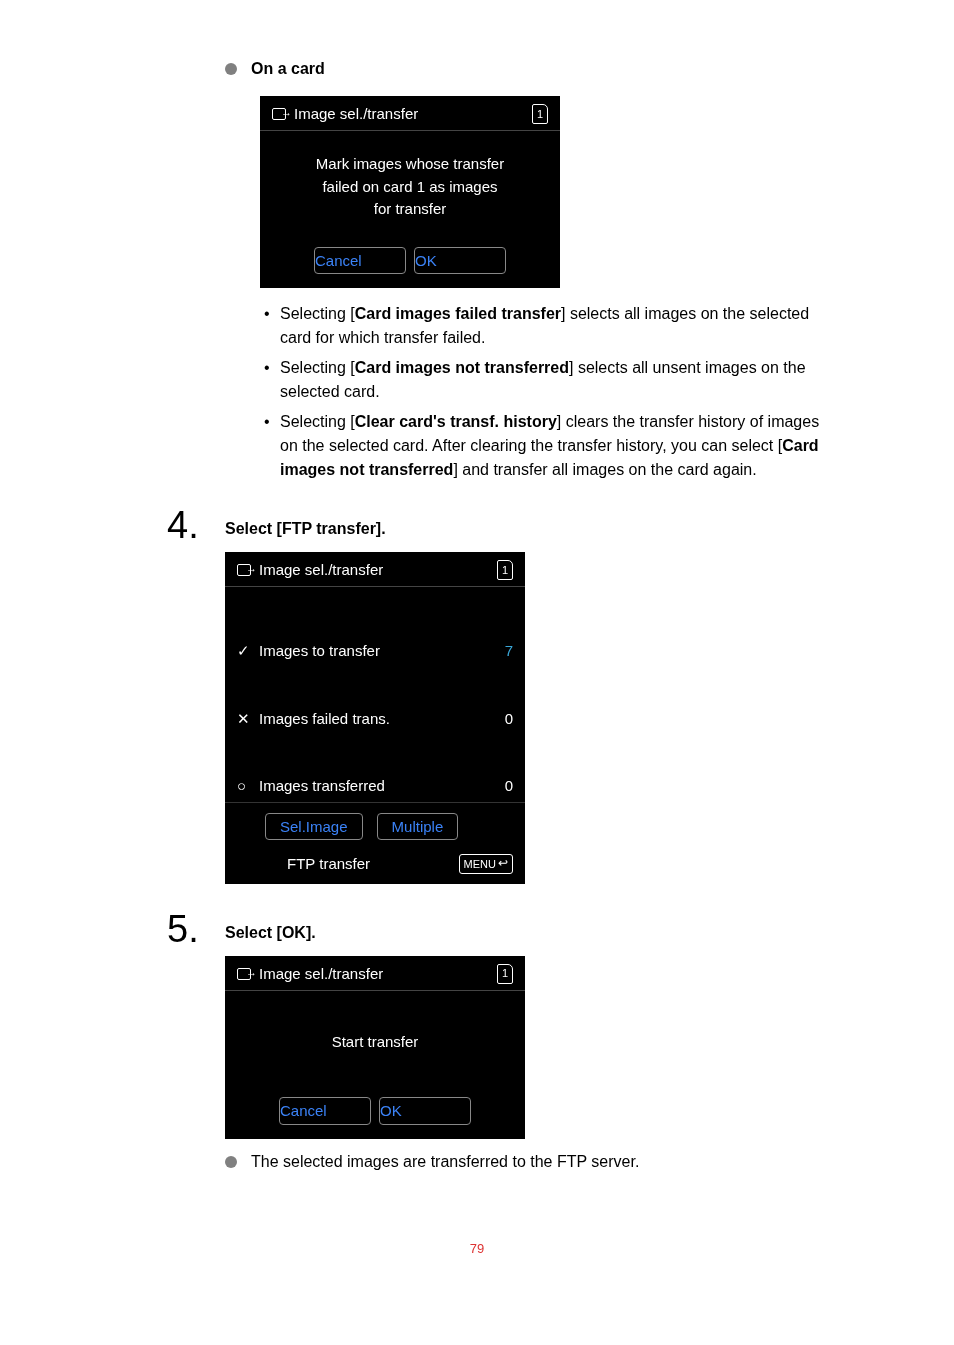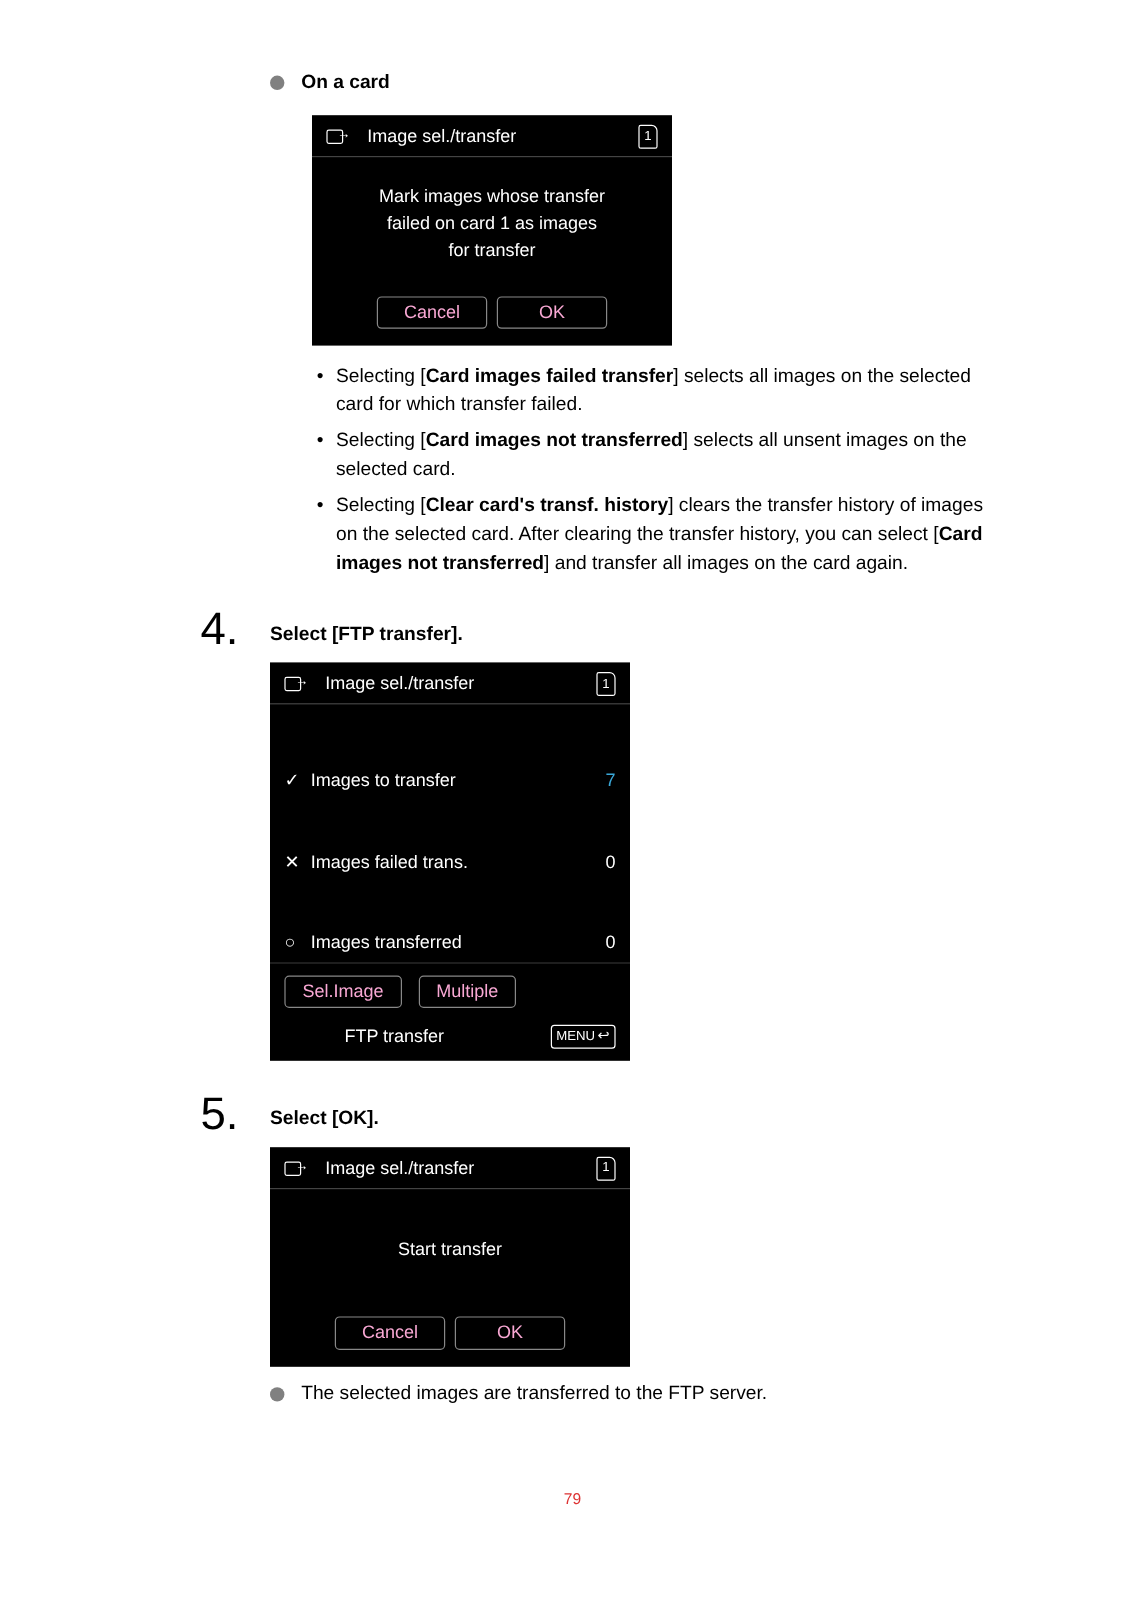--- a/index.html
+++ b/index.html
@@ -39,21 +39,21 @@
       line-height: 1.3;
     }
     .screenshot .title-row {
       display: flex;
       align-items: center;
       justify-content: space-between;
       padding: 8px 12px 6px 12px;
       border-bottom: 1px solid #444;
     }
     .screenshot .title-left {
-      display: flex; align-items: center; gap: 16px;
+      display: flex; align-items: center; gap: 4px;
     }
     .icon-transfer {
       display: inline-block;
       width: 18px; height: 14px;
       position: relative;
     }
     .icon-transfer::before {
       content: "";
       position: absolute;
       top: 1px; left: 0;
@@ -87,23 +87,23 @@
     .screenshot .btn-row {
       display: flex;
       justify-content: center;
       gap: 0;
       padding: 0 0 14px 0;
     }
     .screenshot .btn {
       border: 1px solid #888;
       padding: 3px 0;
       width: 92px;
-      text-align: center;
+      text-align: left;
       font-size: 15px;
-      color: #f9a8d4;
+      color: #3b82f6;
       border-radius: 4px;
     }
     .screenshot .btn + .btn { margin-left: 8px; }
     .bullet-list {
       list-style: none;
       padding-left: 35px;
       margin-bottom: 24px;
     }
     .bullet-list li {
       position: relative;
@@ -153,21 +153,21 @@
     .status-list .row .left { display:flex; align-items:center; gap:8px; }
     .blue-num { color: #3aa7d8; }
     .check-mark::before { content:"✓"; display:inline-block; width:14px; }
     .x-mark::before { content:"✕"; display:inline-block; width:14px; }
     .o-mark::before { content:"○"; display:inline-block; width:14px; }
     .sel-row {
       display:flex;
       gap:6px;
       padding:10px 12px 8px 12px;
     }
-    .sel-row .btn { width:auto; padding:3px 14px; }
+    .sel-row .btn { width:auto; padding:3px 14px;margin-left:28px; }
     .ftp-row {
       display:flex;
       justify-content:space-between;
       align-items:center;
       padding:6px 12px 10px 12px;
     }
     .ftp-transfer-label { padding-left:50px; }
     .menu-badge {
       display:inline-flex;
       align-items:center;

